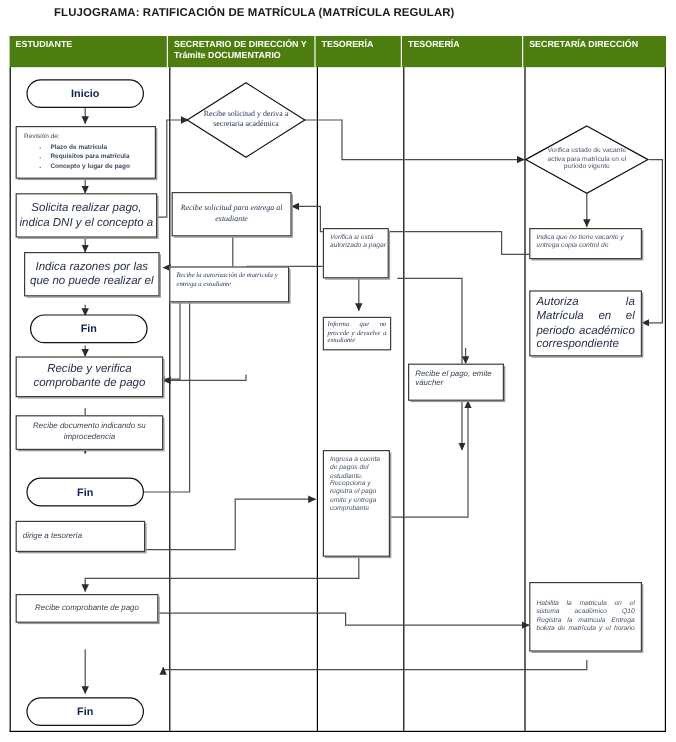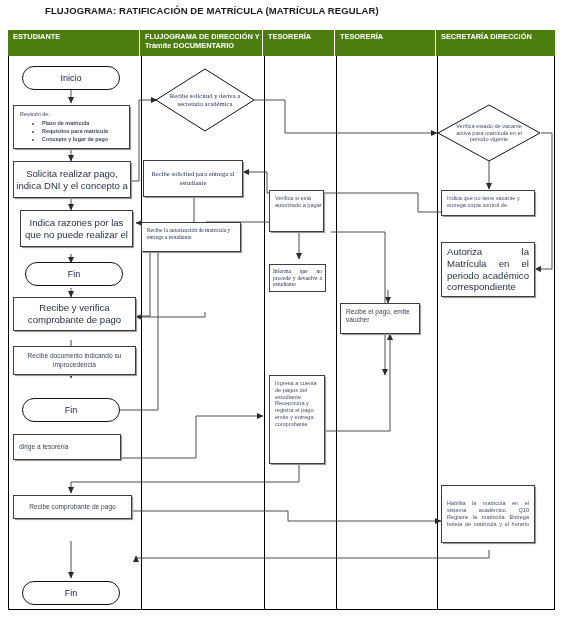--- a/index.html
+++ b/index.html
@@ -73,32 +73,32 @@
     z-index: 5;
   }
   .proc {
     border: 1.1px solid #3d3d3d;
     box-shadow: 1.5px 1.5px 0 -0.4px #9a9a9a;
   }
   .proc.plain { box-shadow: none; }
   .term {
     border: 1.3px solid #111;
     border-radius: 999px;
-    font-weight: normal;
+    font-weight: bold;
     color: #10204f;
     font-size: 9px;
   }
   .big  { font-size: 9.6px; color: #25314a; }
   .mid  { font-size: 6.6px; color: #3a4558; }
   .sml  { font-size: 5.6px; color: #45506a; }
   .serif { font-family: "Liberation Serif", serif; color: #1d2b55; }
   .left  { justify-content: flex-start; text-align: left; padding-left: 5px; }
   .just  { text-align: justify; text-align-last: justify; }
   .topal { align-items: flex-start; padding-top: 4px; }
-  .clip  { overflow: hidden; }
+  .clip  { overflow: hidden; font-style: italic; }
 
   
   .bullets {
     display: block;
     text-align: left;
     padding: 4px 4px 2px 6px;
     font-size: 5.4px;
     color: #3f4a60;
     line-height: 1.5;
   }
@@ -123,21 +123,21 @@
 </style>
 </head>
 <body>
 
 <div id="root">
 
   <div class="title">FLUJOGRAMA: RATIFICACIÓN DE MATRÍCULA (MATRÍCULA REGULAR)</div>
 
   <div class="lane-header-row">
     <div class="lane-header" style="width:132px">ESTUDIANTE</div>
-    <div class="lane-header" style="width:123px">FLUJOGRAMA DE DIRECCIÓN Y Trámite DOCUMENTARIO</div>
+    <div class="lane-header" style="width:123px">SECRETARIO DE DIRECCIÓN Y Trámite DOCUMENTARIO</div>
     <div class="lane-header" style="width:72px">TESORERÍA</div>
     <div class="lane-header" style="width:101px">TESORERÍA</div>
     <div class="lane-header" style="width:119px">SECRETARÍA DIRECCIÓN</div>
   </div>
 
   <div class="lane-body">
     <div class="lane-div" style="left:132px"></div>
     <div class="lane-div" style="left:255px"></div>
     <div class="lane-div" style="left:327px"></div>
     <div class="lane-div" style="left:428px"></div>

